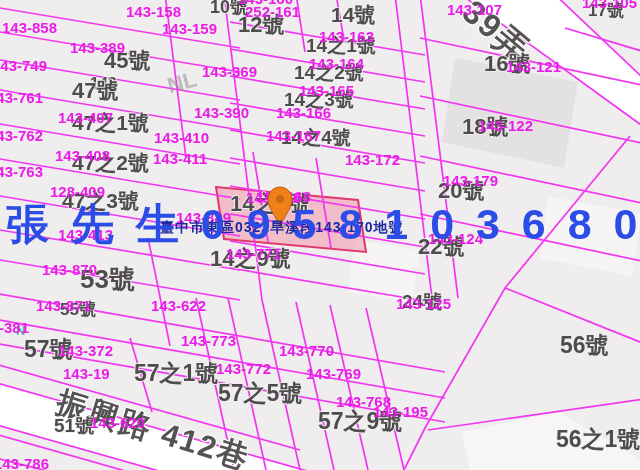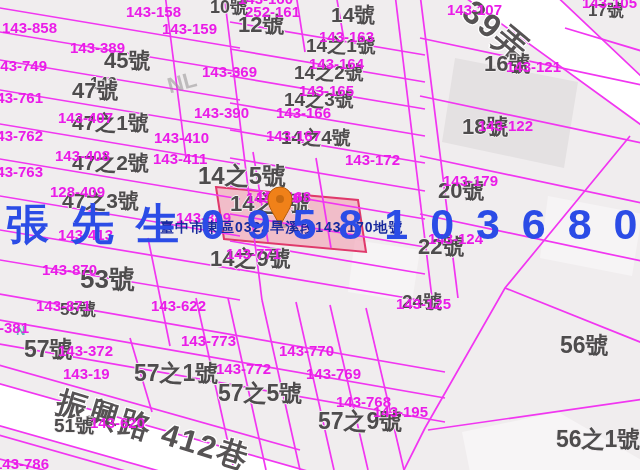--- a/index.html
+++ b/index.html
@@ -109,21 +109,20 @@
       <span class="lbl rl" style="left: 478px; top: -6px; font-size: 33px; transform: rotate(40deg);">39弄</span>
       <span class="lbl wm" style="left: 165px; top: 76px; font-size: 22px; transform: rotate(-15deg);">NL</span>
       <span class="lbl wn" style="left: 16px; top: 324px; font-size: 13px;">N</span>
       <span class="lbl hl" style="left: 210px; top: -2px; font-size: 18px;">10號</span>
       <span class="lbl hl" style="left: 238px; top: 14px; font-size: 22px;">12號</span>
       <span class="lbl hl" style="left: 331px; top: 4px; font-size: 21px;">14號</span>
       <span class="lbl hl" style="left: 306px; top: 36px; font-size: 19px;">14之1號</span>
       <span class="lbl hl" style="left: 294px; top: 63px; font-size: 19px;">14之2號</span>
       <span class="lbl hl" style="left: 284px; top: 90px; font-size: 19px;">14之3號</span>
       <span class="lbl hl" style="left: 281px; top: 128px; font-size: 19px;">14之4號</span>
-      <span class="lbl hl" style="left: 198px; top: 164px; font-size: 24px;">14之5號</span>
       <span class="lbl hl" style="left: 230px; top: 193px; font-size: 22px;">14之7號</span>
       <span class="lbl hl" style="left: 210px; top: 248px; font-size: 22px;">14之9號</span>
       <span class="lbl hl" style="left: 104px; top: 50px; font-size: 22px;">45號</span>
       <span class="lbl hl" style="left: 90px; top: 76px; font-size: 16px;">143</span>
       <span class="lbl hl" style="left: 72px; top: 80px; font-size: 22px;">47號</span>
       <span class="lbl hl" style="left: 72px; top: 112px; font-size: 21px;">47之1號</span>
       <span class="lbl hl" style="left: 72px; top: 152px; font-size: 21px;">47之2號</span>
       <span class="lbl hl" style="left: 62px; top: 190px; font-size: 21px;">47之3號</span>
       <span class="lbl hl" style="left: 48px; top: 266px; font-size: 26px; margin-left: 32px;">53號</span>
       <span class="lbl hl" style="left: 60px; top: 301px; font-size: 17px;">55號</span>

